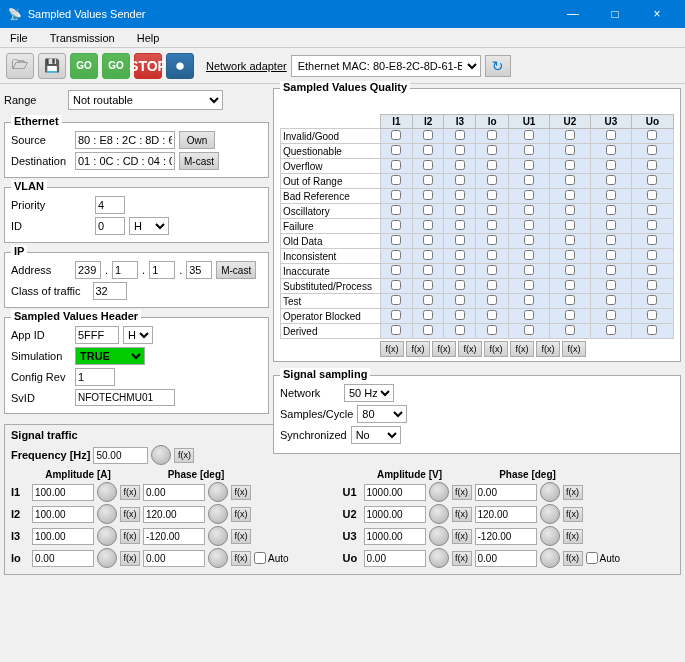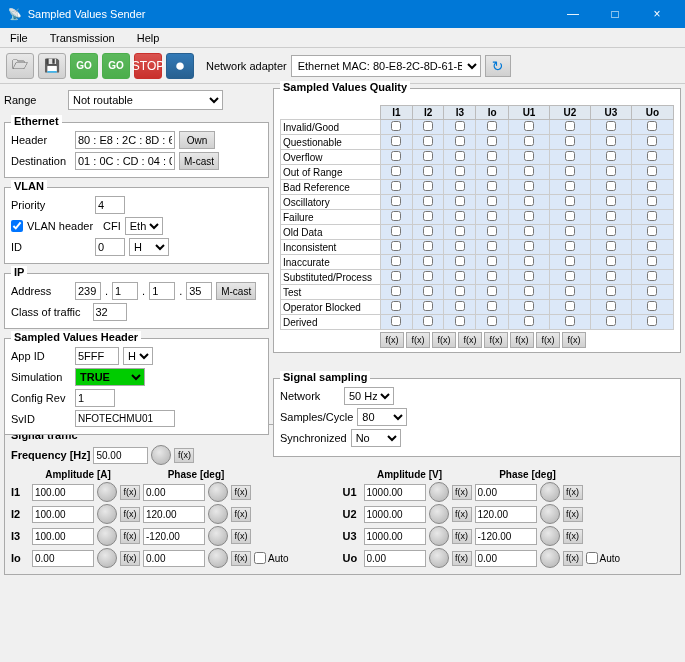--- a/index.html
+++ b/index.html
@@ -55,21 +55,21 @@
       border: 1px solid #aaa;
       border-radius: 3px;
       background: linear-gradient(to bottom, #e8e8e8, #d0d0d0);
       cursor: pointer;
       display: flex; align-items: center; justify-content: center;
       font-size: 13px;
     }
     .tb-btn.green { background: linear-gradient(to bottom, #5cb85c, #4cae4c); color: white; border-color: #4cae4c; }
     .tb-btn.red { background: linear-gradient(to bottom, #d9534f, #c9302c); color: white; border-color: #c9302c; }
     .tb-btn.blue { background: linear-gradient(to bottom, #337ab7, #286090); color: white; border-color: #286090; }
-    .network-label { font-size: 11px; margin-left: 8px; }
+    .network-label { font-size: 11px; margin-left: 8px; text-decoration: underline; }
     .network-select {
       width: 190px; height: 22px;
       border: 1px solid #aaa; background: white;
       font-size: 11px; padding: 0 2px;
     }
     .refresh-btn {
       width: 26px; height: 22px;
       border: 1px solid #aaa;
       background: linear-gradient(to bottom, #e8e8e8, #d0d0d0);
       cursor: pointer; display: flex; align-items: center; justify-content: center;
@@ -269,21 +269,21 @@
   <span class="menu-item">File</span>
   <span class="menu-item">Transmission</span>
   <span class="menu-item">Help</span>
 </div>
 
 <div class="toolbar">
   <button class="tb-btn">🗁</button>
   <button class="tb-btn">💾</button>
   <button class="tb-btn green" style="font-size:10px;font-weight:bold;">GO</button>
   <button class="tb-btn green" style="font-size:10px;font-weight:bold;">GO</button>
-  <button class="tb-btn red" style="font-size:12px;font-weight:normal;">STOP</button>
+  <button class="tb-btn red" style="font-size:14px;font-weight:bold;">STOP</button>
   <button class="tb-btn blue" style="font-size:16px;">⏺</button>
   <span class="network-label">Network adapter</span>
   <select class="network-select">
     <option>Ethernet MAC: 80-E8-2C-8D-61-B5</option>
   </select>
   <button class="refresh-btn">↻</button>
 </div>
 
 <div class="main-content">
 
@@ -292,44 +292,36 @@
     <div class="form-row" style="margin-top:2px;">
       <span class="form-label">Range</span>
       <select class="type-select">
         <option>Not routable</option>
       </select>
     </div>
 
     <div class="group-box" style="margin-top:6px; padding-top:8px;">
       <span class="group-box-title">Ethernet</span>
       <div class="form-row">
-        <span class="form-label">Header</span>
+        <span class="form-label">Source</span>
         <input class="form-input" style="width: 100px;" value="80 : E8 : 2C : 8D : 61 : B5">
         <button class="small-btn">Own</button>
       </div>
       <div class="form-row">
         <span class="form-label">Destination</span>
         <input class="form-input" style="width: 100px;" value="01 : 0C : CD : 04 : 00 : 00">
         <button class="small-btn">M-cast</button>
       </div>
     </div>
 
     <div class="group-box" style="margin-top:6px; padding-top:8px;">
       <span class="group-box-title">VLAN</span>
       <div class="form-row">
         <span class="form-label" style="min-width:80px;">Priority</span>
         <input class="spin-input priority-input" value="4" type="number" style="">
-      </div>
-      <div class="form-row">
-        <input type="checkbox" checked="" style="">
-        <span>VLAN header</span>
-        <span style="margin-left:6px;">CFI</span>
-        <select class="small-select cfi-select">
-          <option>Eth</option>
-        </select>
       </div>
       <div class="form-row">
         <span class="form-label" style="min-width:80px;">ID</span>
         <input class="spin-input vlan-id-input" value="0" style="">
         <select class="small-select h-select">
           <option>H</option>
         </select>
       </div>
     </div>
 
@@ -374,21 +366,21 @@
       <div class="form-row">
         <span class="form-label">SvID</span>
         <input class="form-input svid-input" value="NFOTECHMU01" style="">
       </div>
     </div>
 
   </div>
 
   <div class="right-panel">
 
-    <div class="group-box" style="padding-top:16px; flex:1;">
+    <div class="group-box" style="padding-top:25px; flex:1;">
       <span class="group-box-title">Sampled Values Quality</span>
       <table class="quality-table">
         <thead>
           <tr>
             <th style="width:100px; background:white; border:none;"></th>
             <th>I1</th>
             <th>I2</th>
             <th>I3</th>
             <th>Io</th>
             <th>U1</th>
@@ -560,21 +552,21 @@
         <button class="fx-btn">f(x)</button>
         <button class="fx-btn">f(x)</button>
         <button class="fx-btn">f(x)</button>
         <button class="fx-btn">f(x)</button>
         <button class="fx-btn">f(x)</button>
         <button class="fx-btn">f(x)</button>
         <button class="fx-btn">f(x)</button>
       </div>
     </div>
 
-    <div class="signal-sampling" style="margin-top:22px; padding-top:8px;">
+    <div class="signal-sampling" style="margin-top:10px; padding-top:8px;">
       <span class="group-box-title">Signal sampling</span>
       <div class="form-row">
         <span class="form-label">Network</span>
         <select class="small-select hz-select">
           <option>50 Hz</option>
         </select>
       </div>
       <div class="form-row">
         <span class="form-label">Samples/Cycle</span>
         <select class="small-select samples-select">

